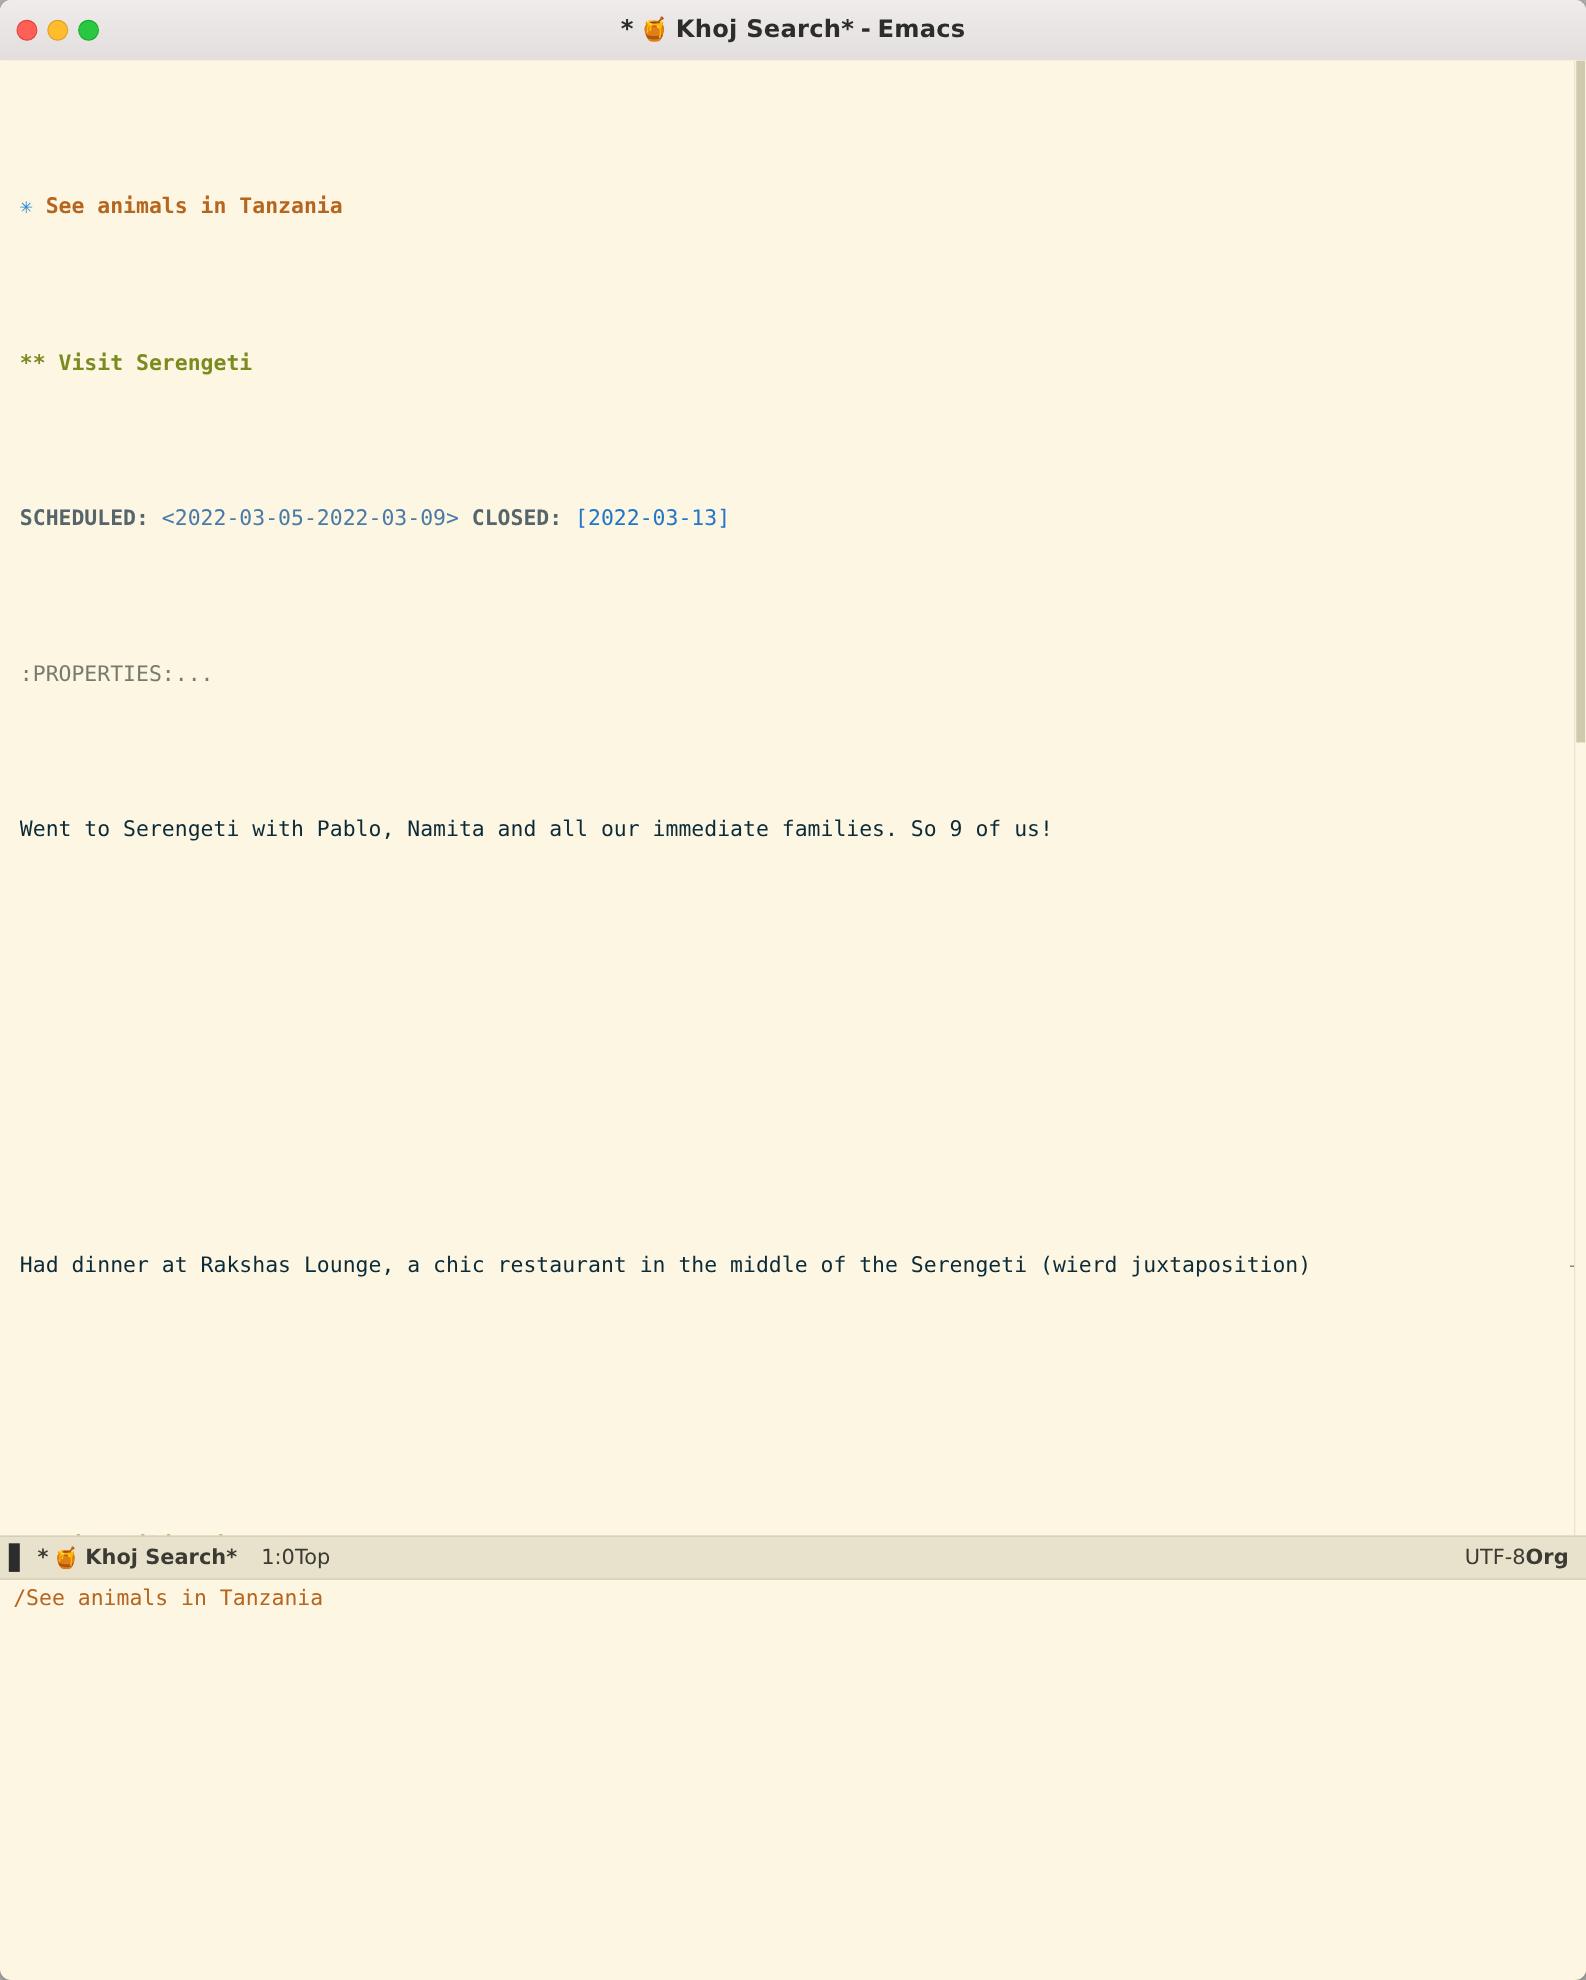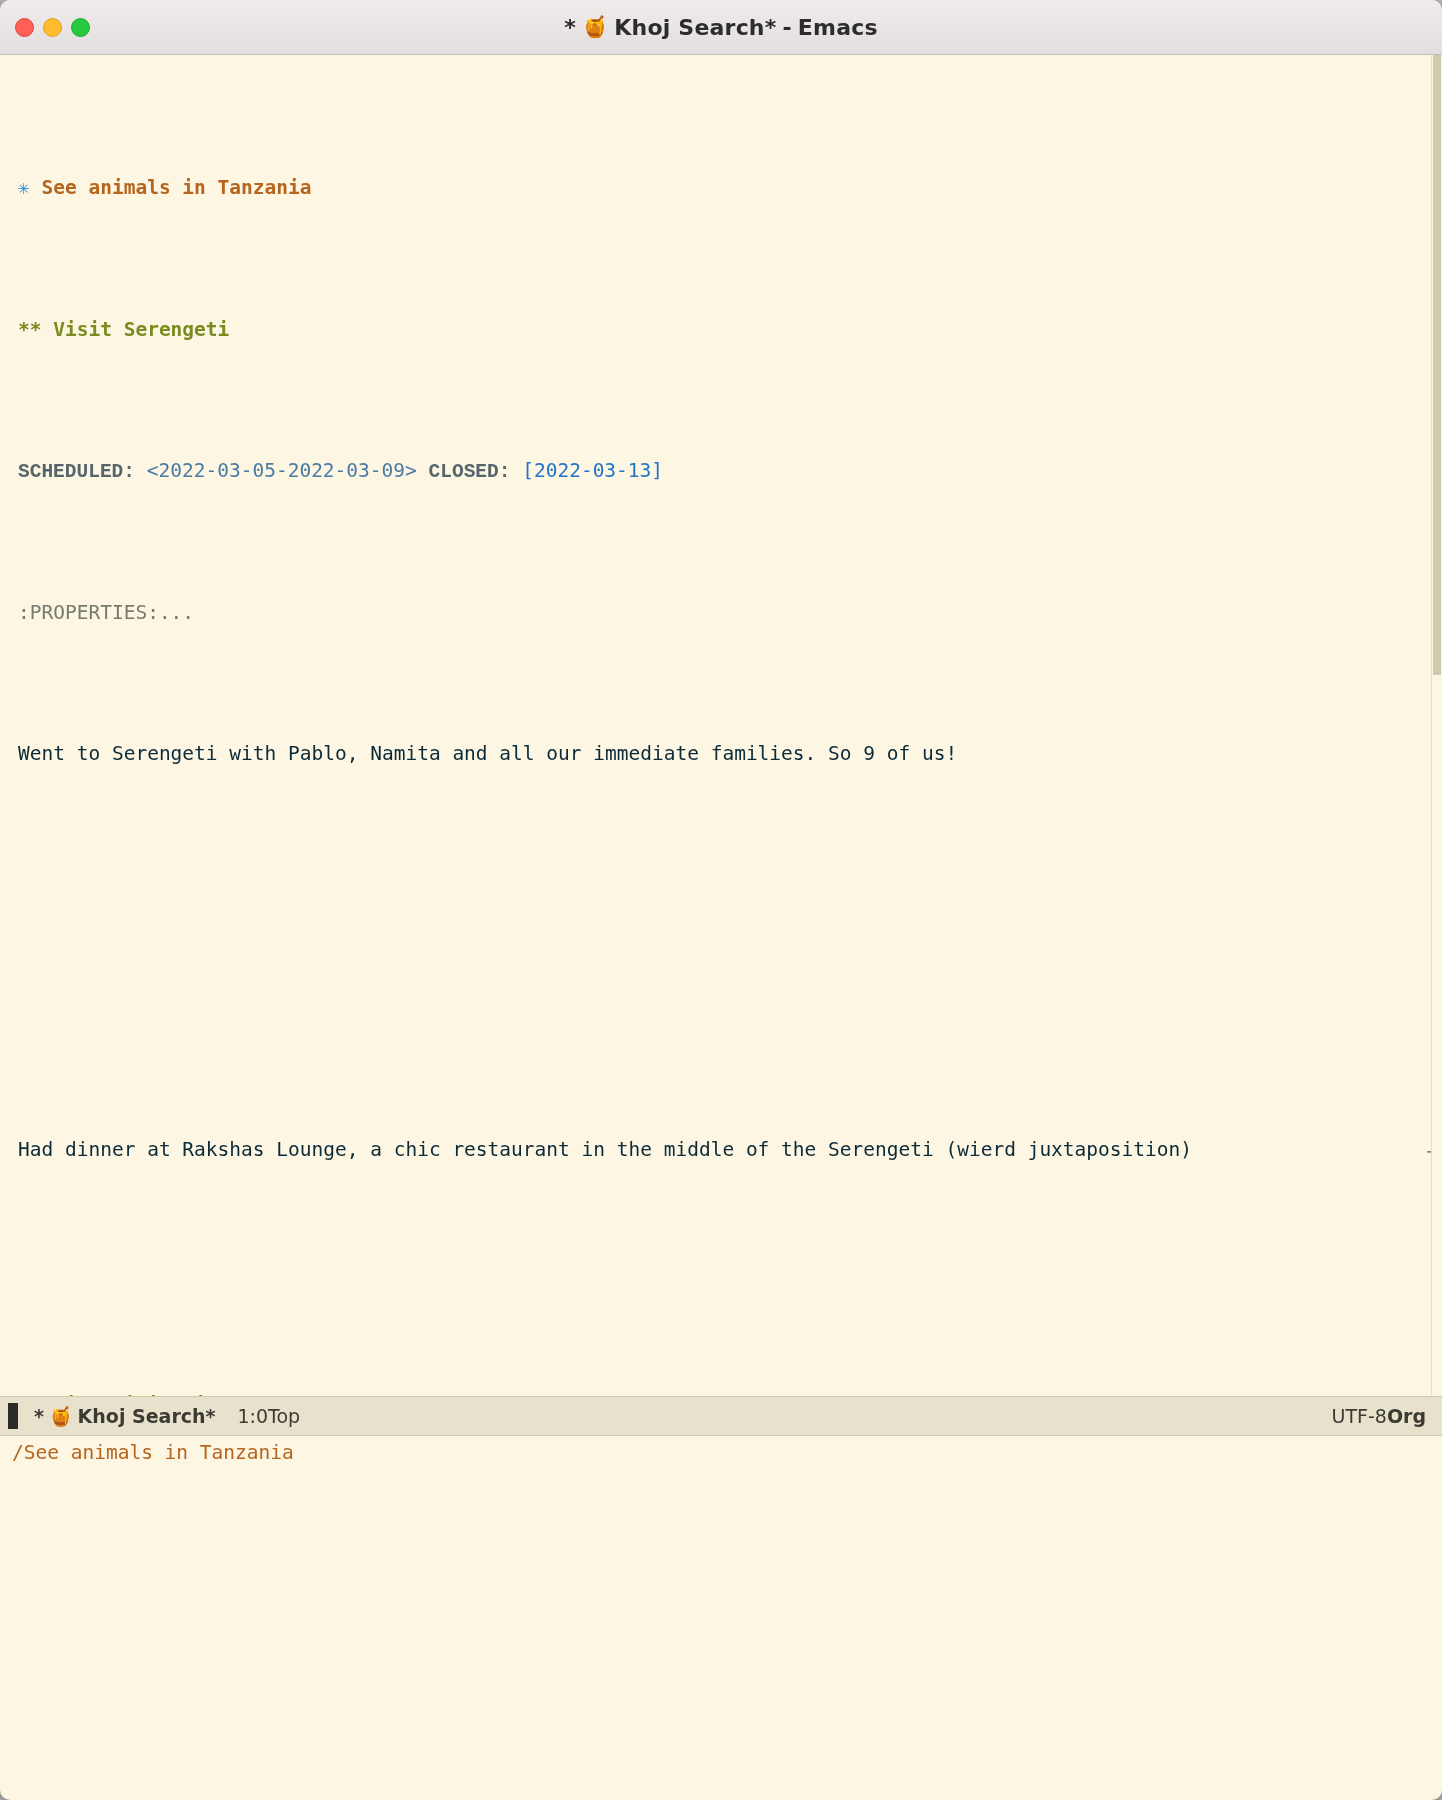--- a/index.html
+++ b/index.html
@@ -80,21 +80,21 @@
   }
   .line {
     position: relative;
     height: 28.3px;
     overflow: hidden;
   }
   .line.blank { }
   .h1 { color: #b5651d; font-weight: bold; }
   .h1 .bullet { color: #268bd2; }
   .h2 { color: #7a8b1f; font-weight: bold; text-align: center; }
-  .kw { color: #55656b; font-weight: bold; font-family: Liberation Mono, monospace; }
+  .kw { color: #55656b; font-weight: bold; }
   .ts { color: #4a7ba6; }
   .tsactive { color: #2176c7; }
   .props { color: #777b6e; }
   .body { color: #0b2b38; }
   .trunc {
     position: absolute;
     right: 4px;
     top: 0;
     color: #8a8a7a;
     font-size: 19px;

